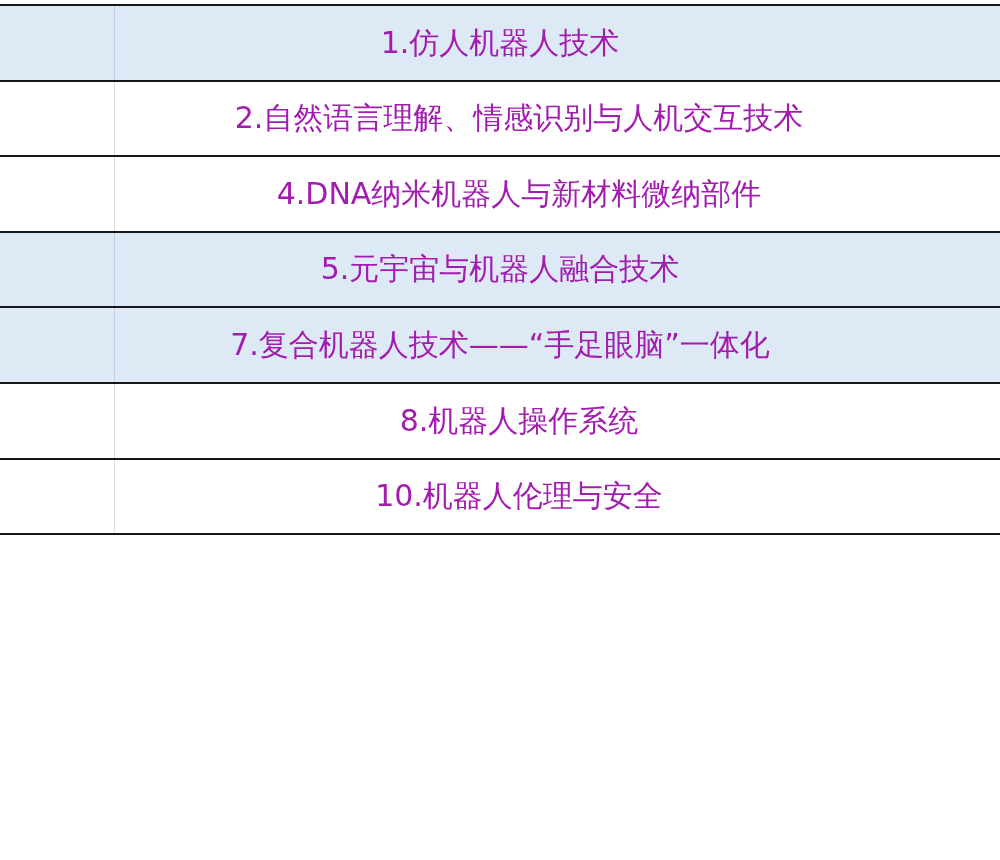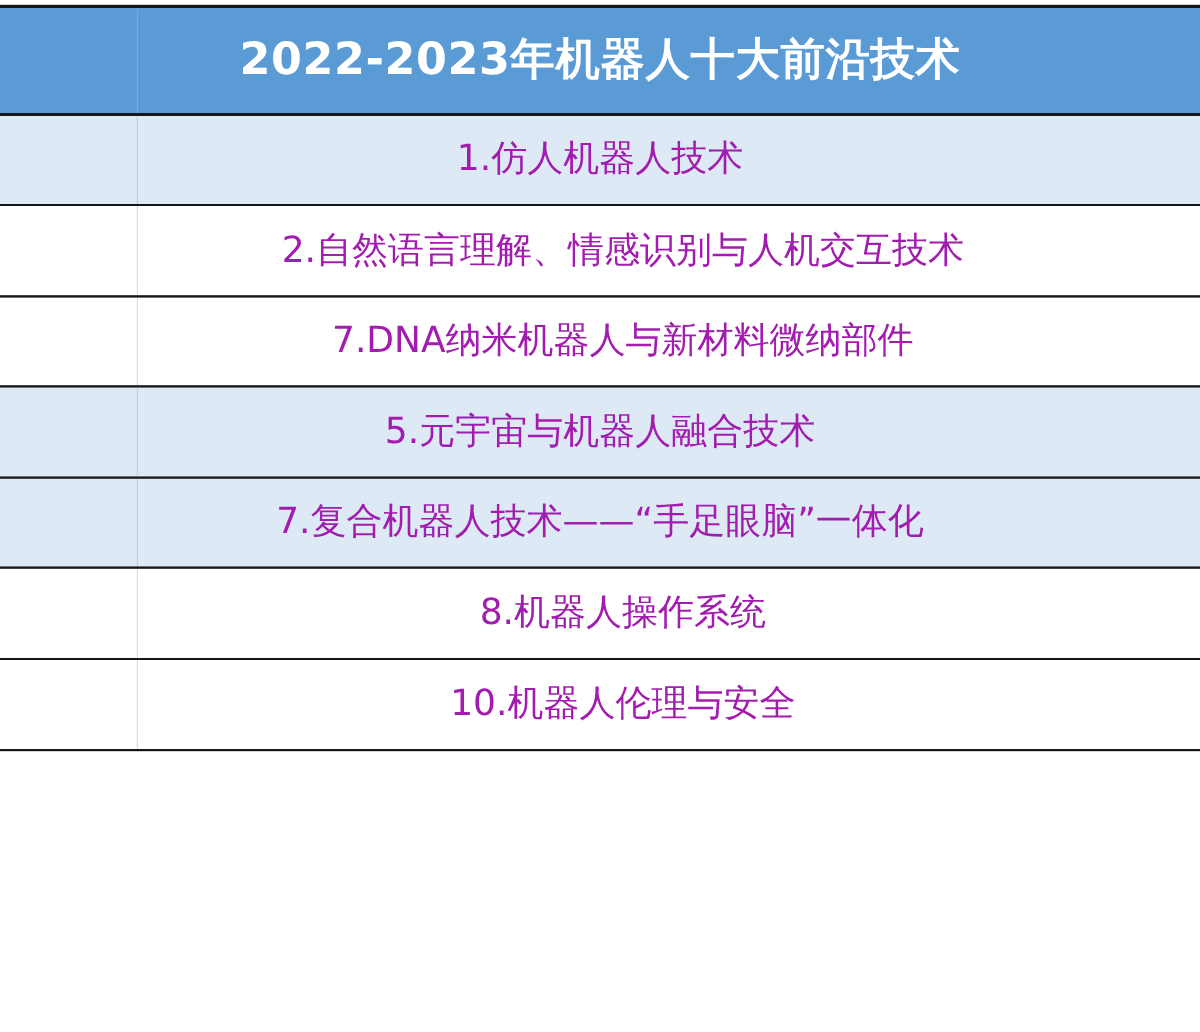--- a/index.html
+++ b/index.html
@@ -90,38 +90,33 @@
     font-size: 37px;
     font-weight: 700;
   }
 </style>
 </head>
 <body>
 
 <div class="table-wrap">
   <table class="tbl">
     <tbody>
-      <tr class="row-head">
-        <td>
-          <span class="cell-text">2022-2023年机器人十大前沿技术</span>
-        </td>
-      </tr>
       <tr class="row-tinted">
         <td>
           <span class="cell-text">1.仿人机器人技术</span>
         </td>
       </tr>
       <tr class="row-plain">
         <td>
           <span class="cell-text">2.自然语言理解、情感识别与人机交互技术</span>
         </td>
       </tr>
       <tr class="row-plain">
         <td>
-          <span class="cell-text">7.DNA纳米机器人与新材料微纳部件</span>
+          <span class="cell-text">4.DNA纳米机器人与新材料微纳部件</span>
         </td>
       </tr>
       <tr class="row-tinted">
         <td>
           <span class="cell-text">5.元宇宙与机器人融合技术</span>
         </td>
       </tr>
       <tr class="row-tinted">
         <td>
           <span class="cell-text">7.复合机器人技术——“手足眼脑”一体化</span>

